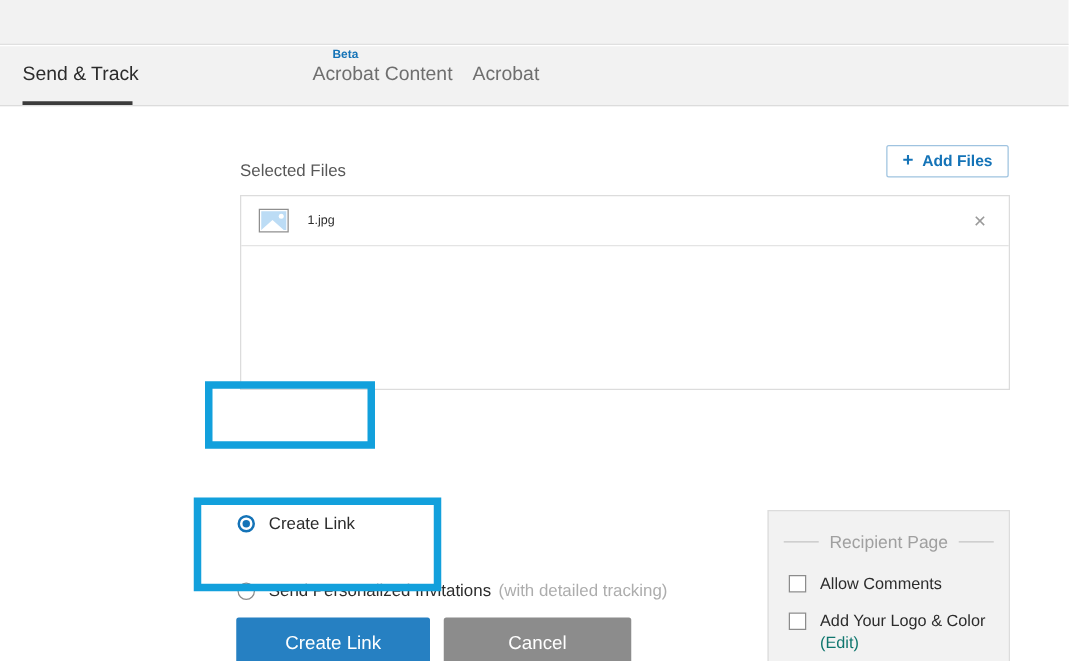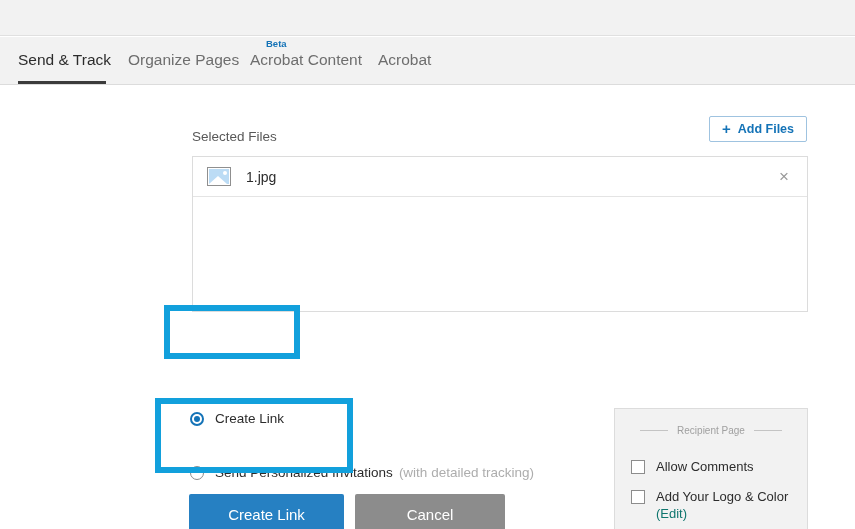--- a/index.html
+++ b/index.html
@@ -150,21 +150,21 @@
   }
   .file-thumb .sun {
     position: absolute;
     right: 3px; top: 3px;
     width: 4px; height: 4px;
     border-radius: 50%;
     background: #ffffff;
   }
   .file-name {
     margin-left: 15px;
-    font-size: 14px;
+    font-size: 10px;
     color: #2c2c2c;
   }
   .file-remove {
     position: absolute;
     right: 14px; top: 50%;
     transform: translateY(-50%);
     width: 18px; height: 18px;
     color: #9a9a9a;
     font-size: 17px;
     line-height: 18px;
@@ -252,21 +252,21 @@
     box-sizing: border-box;
   }
   .panel-title {
     position: absolute;
     left: 0; right: 0; top: 16px;
     display: flex;
     align-items: center;
     justify-content: center;
     gap: 9px;
     color: #a0a0a0;
-    font-size: 10px;
+    font-size: 14px;
     white-space: nowrap;
   }
   .panel-title .rule {
     width: 28px;
     height: 1px;
     background: #c4c4c4;
   }
   .check-row {
     position: absolute;
     display: flex;
@@ -315,23 +315,20 @@
 
 <div class="top-strip"></div>
 
 <div class="tabbar">
 
   <div class="tab active" id="tab-send">
     <span class="tab-label">Send &amp; Track</span>
     <span class="tab-underline"></span>
   </div>
 
-  <div class="tab" id="tab-org">
-    <span class="tab-label">Organize Pages</span>
-  </div>
 
   <div class="tab" id="tab-extract">
     <span class="tab-beta">Beta</span>
     <span class="tab-label">Acrobat Content</span>
   </div>
 
   <div class="tab" id="tab-acro">
     <span class="tab-label">Acrobat</span>
   </div>
 

